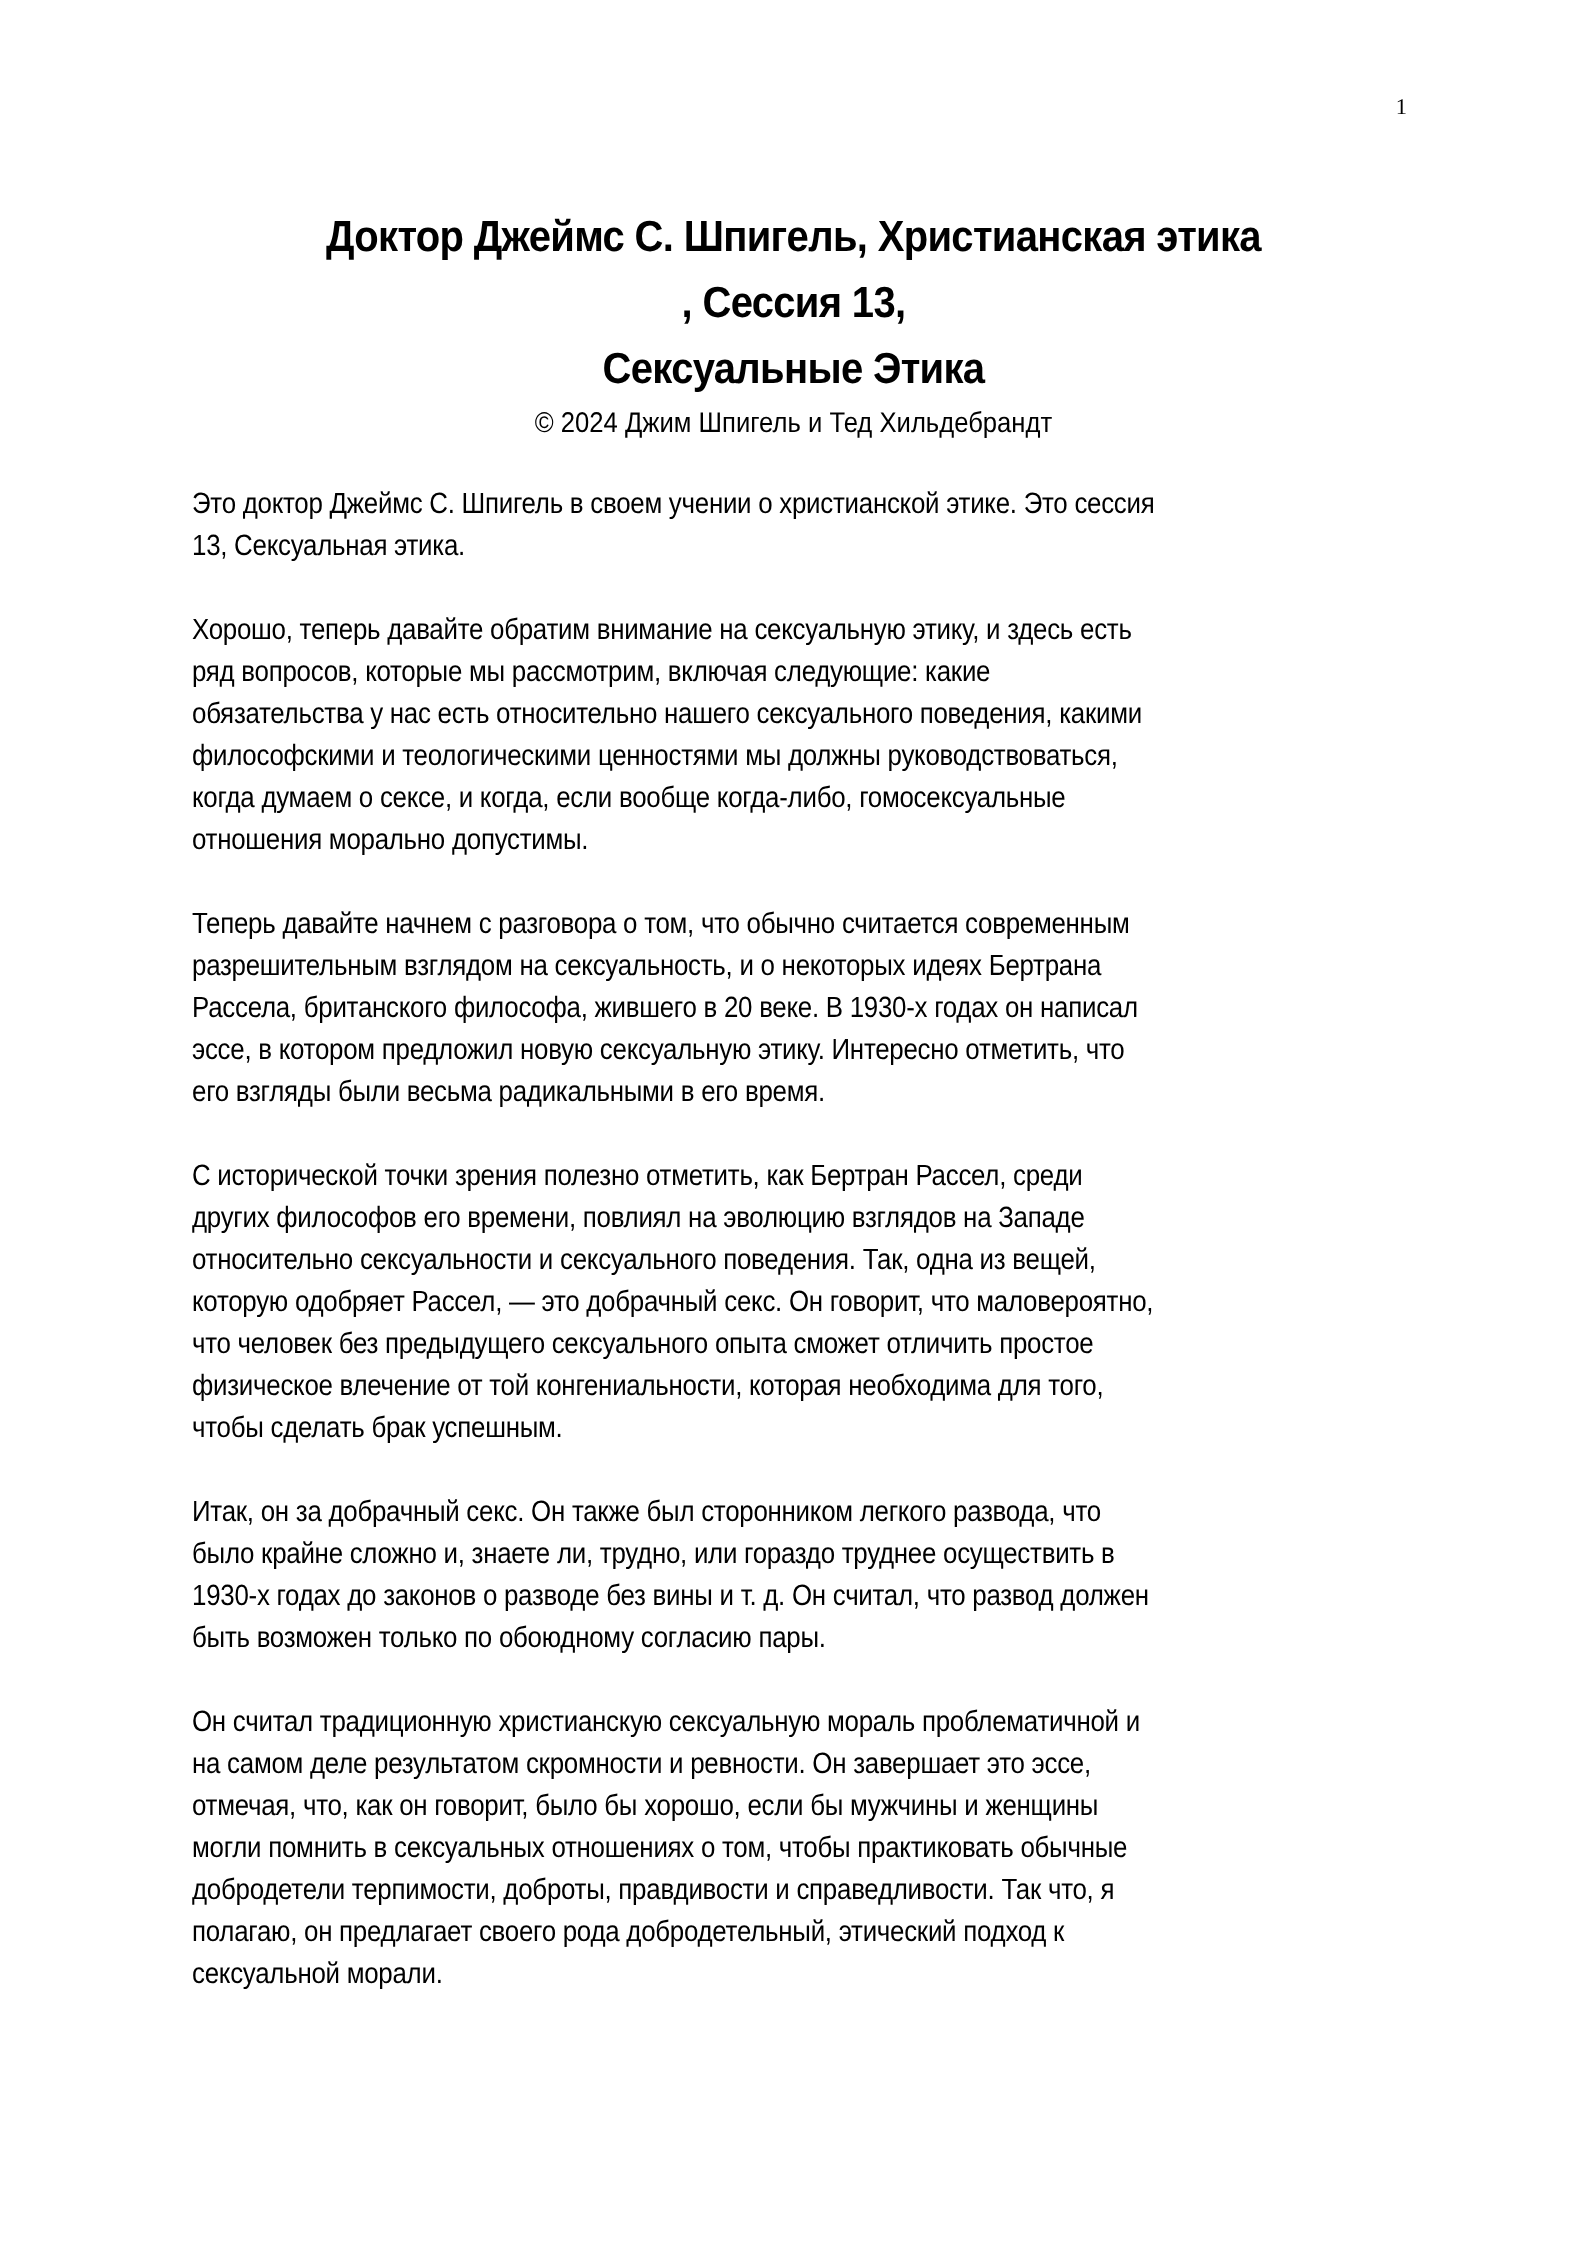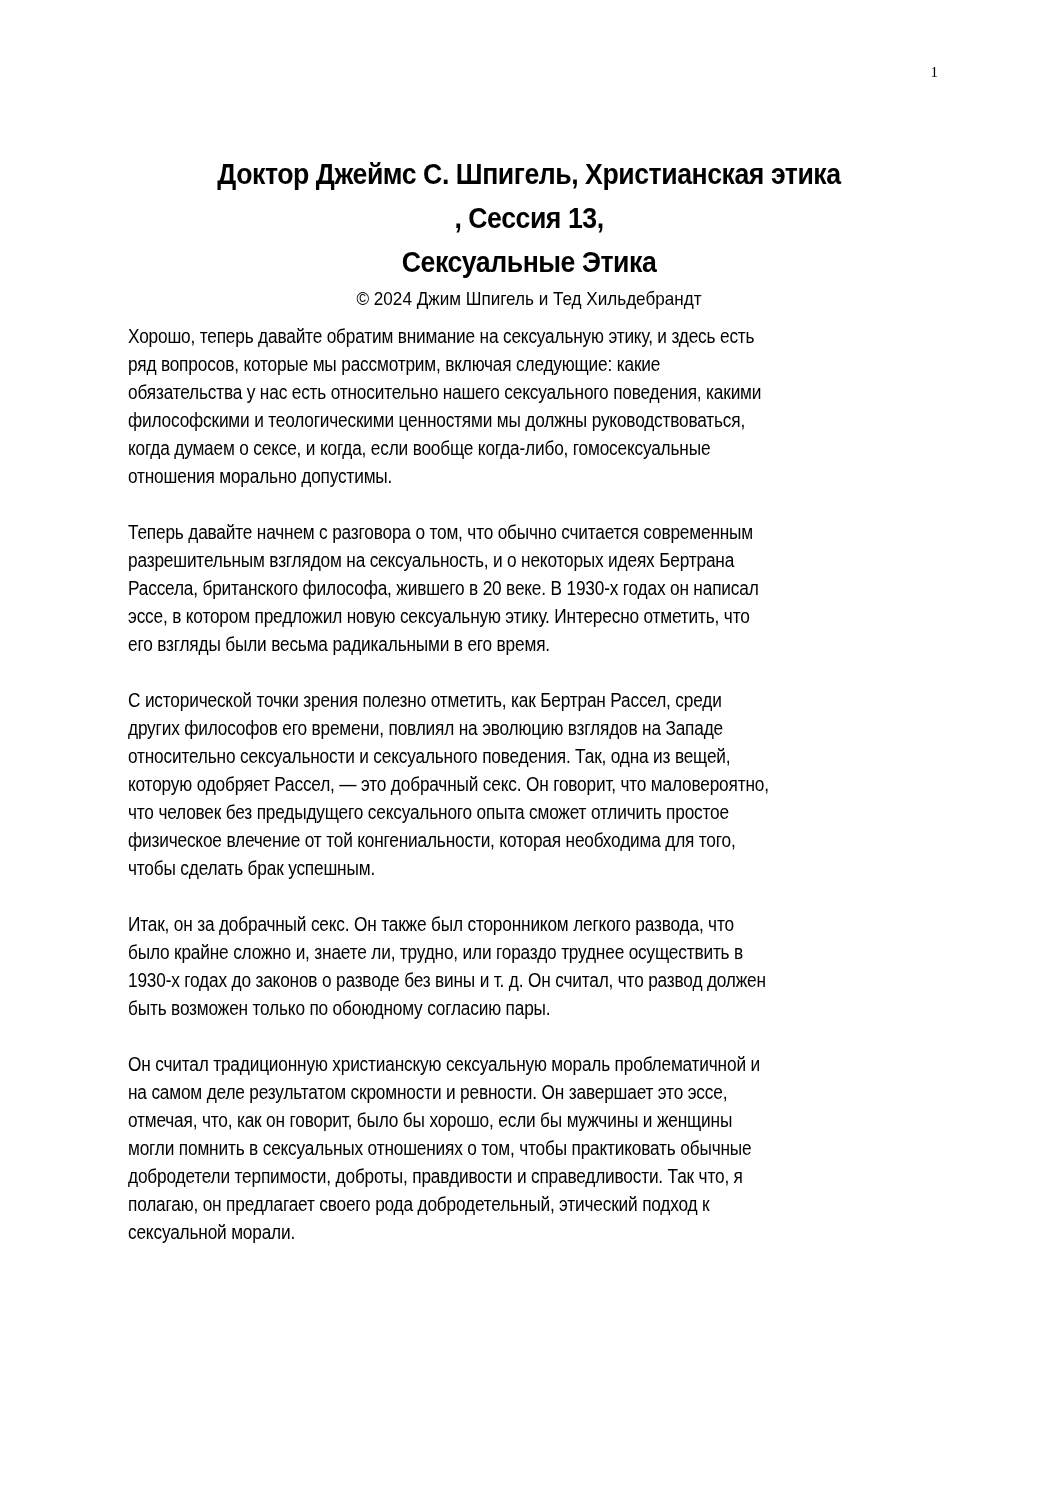--- a/index.html
+++ b/index.html
@@ -19,21 +19,21 @@
       position: absolute;
       top: 64px;
       left: 918px;
       width: 20px;
       text-align: right;
       font-family: "Liberation Serif", "DejaVu Serif", serif;
       font-size: 15px;
     }
     .title-block {
       position: absolute;
-      top: 152px;
+      top: 136px;
       left: 90px;
       width: 878px;
       text-align: center;
     }
     .title-line {
       font-weight: bold;
       font-size: 29px;
       line-height: 44px;
       letter-spacing: -0.5px;
       transform: scaleX(0.92);
@@ -73,20 +73,24 @@
 
 <div class="title-block">
   <div class="title-line">Доктор Джеймс С. Шпигель, Христианская этика</div>
   <div class="title-line">, Сессия 13,</div>
   <div class="title-line">Сексуальные Этика</div>
   <div class="copyright">© 2024 Джим Шпигель и Тед Хильдебрандт</div>
 </div>
 
 <div class="body-text">
   <div class="paragraph">
+    <div class="line">Это доктор Джеймс С. Шпигель в своем учении о христианской этике. Это сессия</div>
+    <div class="line">13, Сексуальная этика.</div>
+  </div>
+  <div class="paragraph">
     <div class="line">Хорошо, теперь давайте обратим внимание на сексуальную этику, и здесь есть</div>
     <div class="line">ряд вопросов, которые мы рассмотрим, включая следующие: какие</div>
     <div class="line">обязательства у нас есть относительно нашего сексуального поведения, какими</div>
     <div class="line">философскими и теологическими ценностями мы должны руководствоваться,</div>
     <div class="line">когда думаем о сексе, и когда, если вообще когда-либо, гомосексуальные</div>
     <div class="line">отношения морально допустимы.</div>
   </div>
   <div class="paragraph">
     <div class="line">Теперь давайте начнем с разговора о том, что обычно считается современным</div>
     <div class="line">разрешительным взглядом на сексуальность, и о некоторых идеях Бертрана</div>

